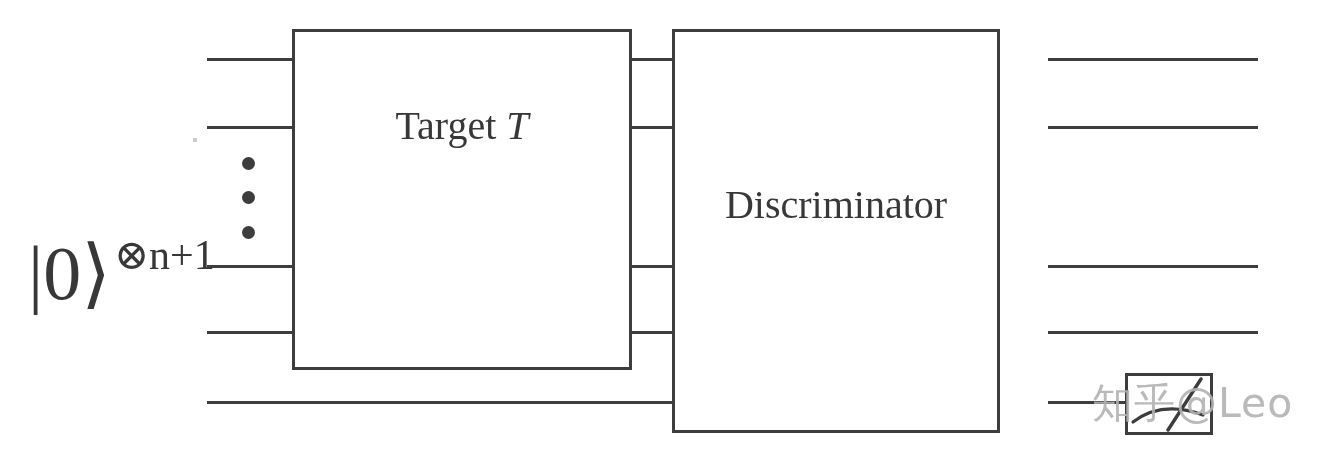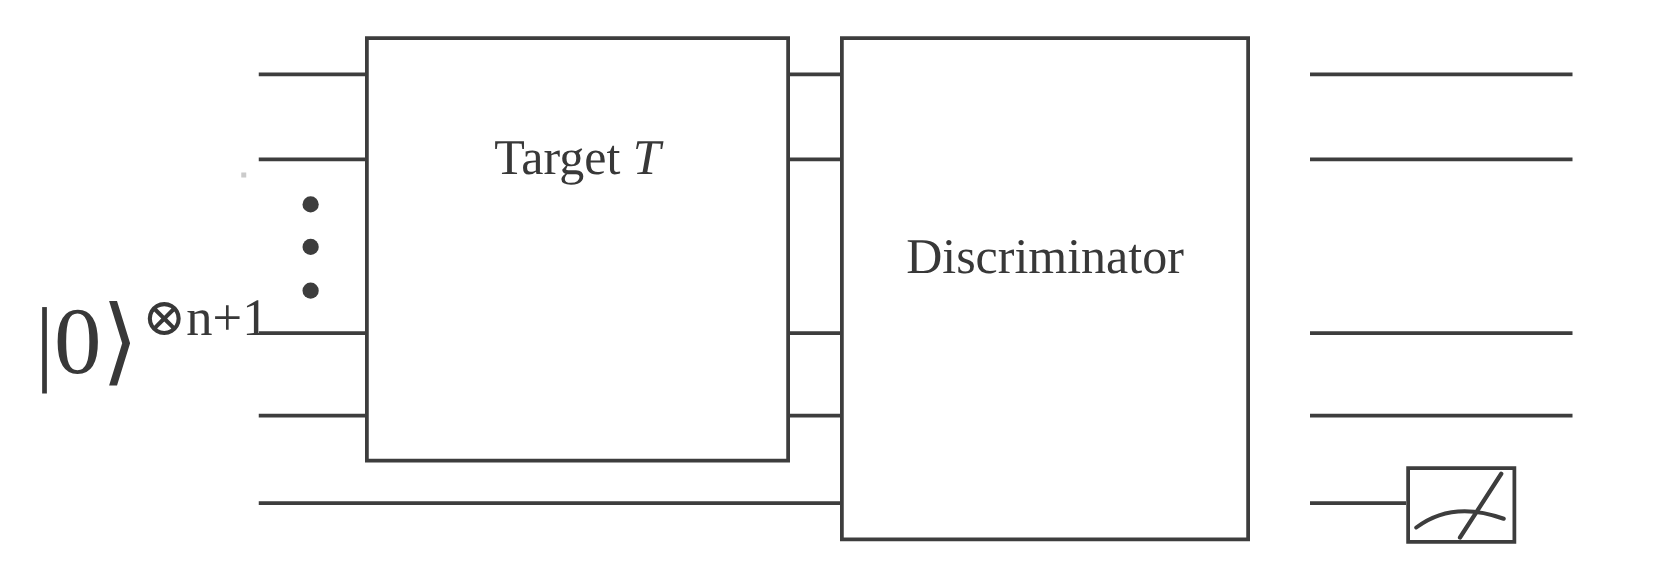--- a/index.html
+++ b/index.html
@@ -109,14 +109,15 @@
     <div class="gate-line" style="top:149px"><span>Discriminator</span></div>
   </div>
 
   <div class="meter-box">
     <svg viewBox="0 0 82 56">
       <path d="M 5 46 Q 34 24 75 39" fill="none" stroke="#3d3d3d" stroke-width="3.2" stroke-linecap="round"></path>
       <line x1="40" y1="54" x2="73" y2="3" stroke="#3d3d3d" stroke-width="3.4" stroke-linecap="round"></line>
     </svg>
   </div>
 
+  <div class="watermark">知乎@Leo</div>
 
 </div>
 
 </body></html>

